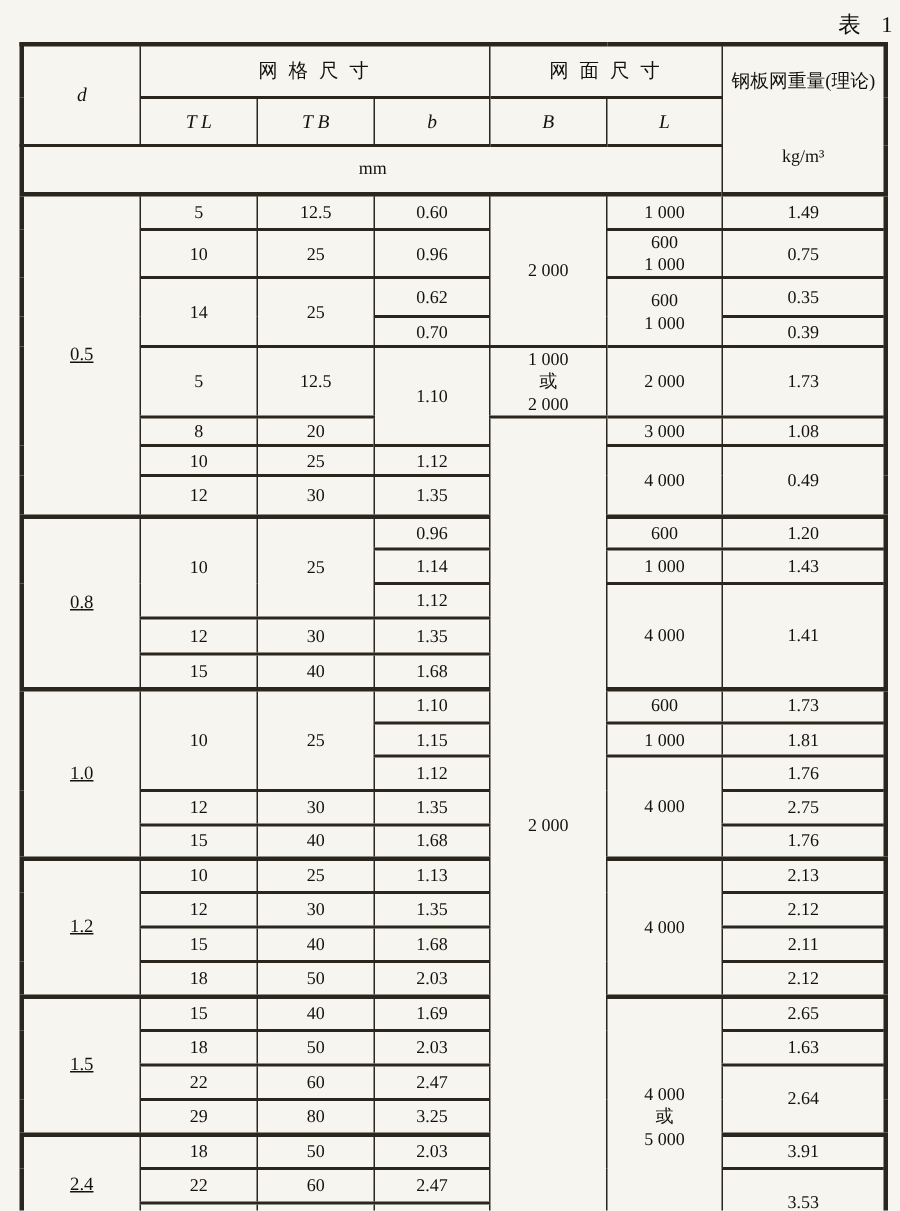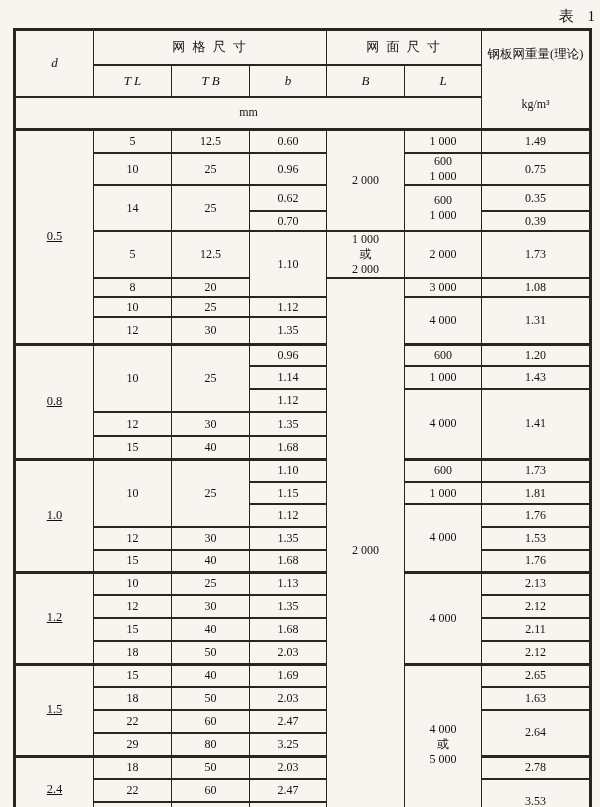--- a/index.html
+++ b/index.html
@@ -139,21 +139,21 @@
         <td class="col-tb">20</td>
         <td class="col-B" rowspan="24">2 000</td>
         <td class="col-L">3 000</td>
         <td class="col-w">1.08</td>
       </tr>
       <tr style="height: 20px;">
         <td class="col-tl">10</td>
         <td class="col-tb">25</td>
         <td class="col-b">1.12</td>
         <td class="col-L" rowspan="2">4 000</td>
-        <td class="col-w" rowspan="2">1.31</td>
+        <td class="col-w" rowspan="2">0.49</td>
       </tr>
       <tr style="height: 27px;">
         <td class="col-tl">12</td>
         <td class="col-tb">30</td>
         <td class="col-b">1.35</td>
       </tr>
       <tr class="section-start" style="height: 22px;">
         <td class="col-d" rowspan="5">0.8</td>
         <td class="col-tl" rowspan="3">10</td>
         <td class="col-tb" rowspan="3">25</td>
@@ -196,21 +196,21 @@
       </tr>
       <tr style="height: 23px;">
         <td class="col-b">1.12</td>
         <td class="col-L" rowspan="3">4 000</td>
         <td class="col-w">1.76</td>
       </tr>
       <tr style="height: 23px;">
         <td class="col-tl">12</td>
         <td class="col-tb">30</td>
         <td class="col-b">1.35</td>
-        <td class="col-w">1.53</td>
+        <td class="col-w">2.75</td>
       </tr>
       <tr style="height: 22px;">
         <td class="col-tl">15</td>
         <td class="col-tb">40</td>
         <td class="col-b">1.68</td>
         <td class="col-w">1.76</td>
       </tr>
       <tr class="section-start" style="height: 23px;">
         <td class="col-d" rowspan="4">1.2</td>
         <td class="col-tl">10</td>
@@ -262,21 +262,21 @@
       <tr style="height: 23px;">
         <td class="col-tl">29</td>
         <td class="col-tb">80</td>
         <td class="col-b">3.25</td>
       </tr>
       <tr class="section-start" style="height: 23px;">
         <td class="col-d" rowspan="3">2.4</td>
         <td class="col-tl">18</td>
         <td class="col-tb">50</td>
         <td class="col-b">2.03</td>
-        <td class="col-w">2.78</td>
+        <td class="col-w">3.91</td>
       </tr>
       <tr style="height: 23px;">
         <td class="col-tl">22</td>
         <td class="col-tb">60</td>
         <td class="col-b">2.47</td>
         <td class="col-w" rowspan="2">3.53</td>
       </tr>
       <tr style="height: 22px;">
         <td class="col-tl">29</td>
         <td class="col-tb">80</td>

